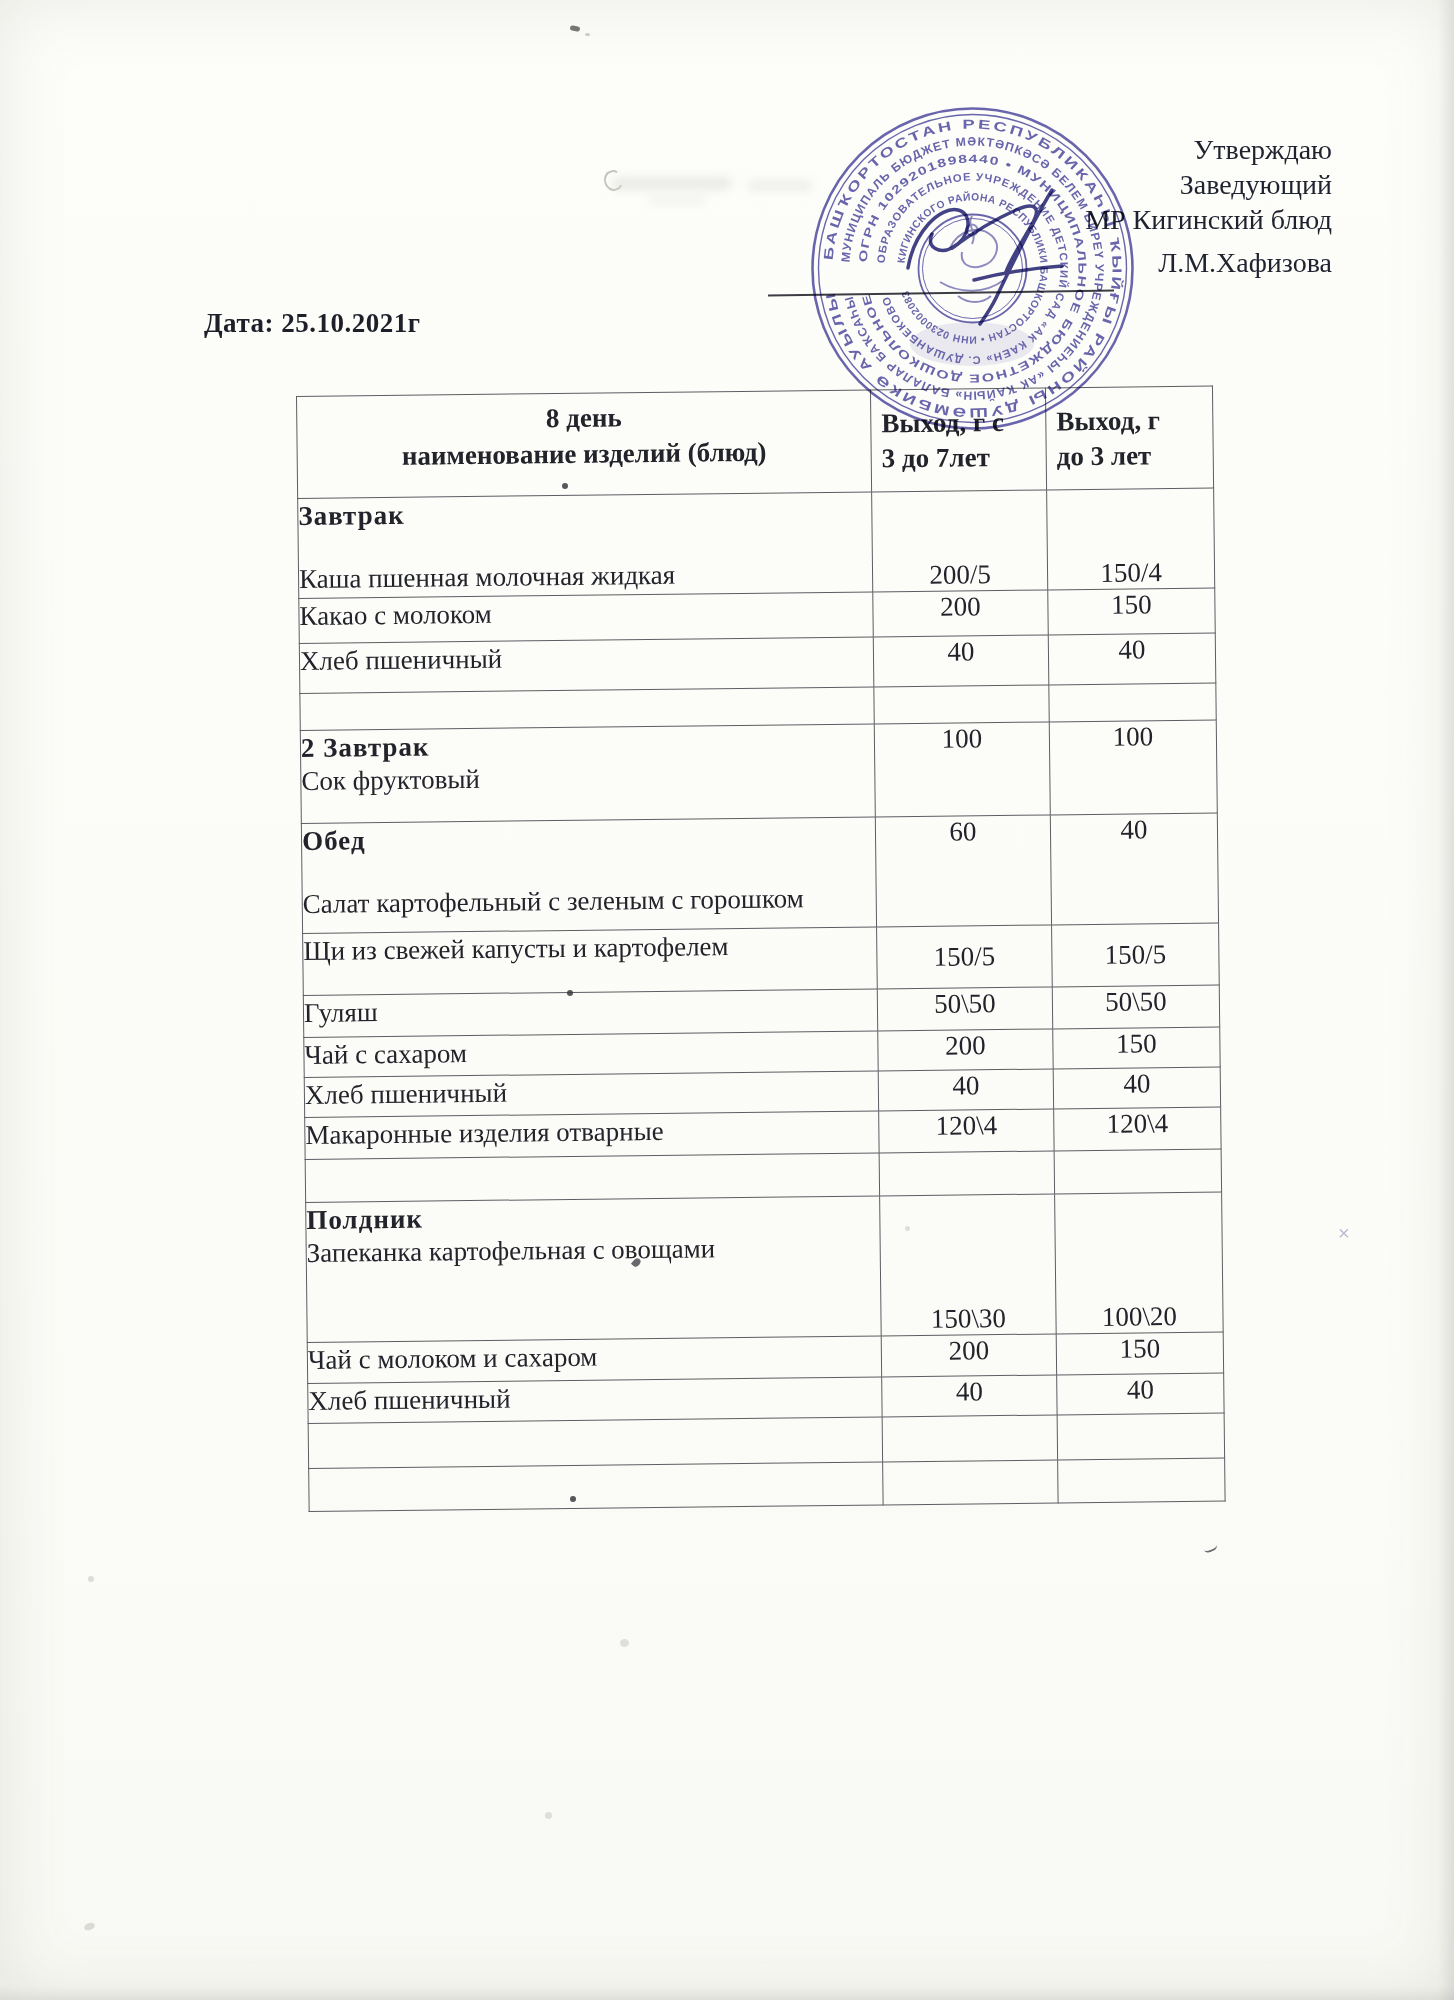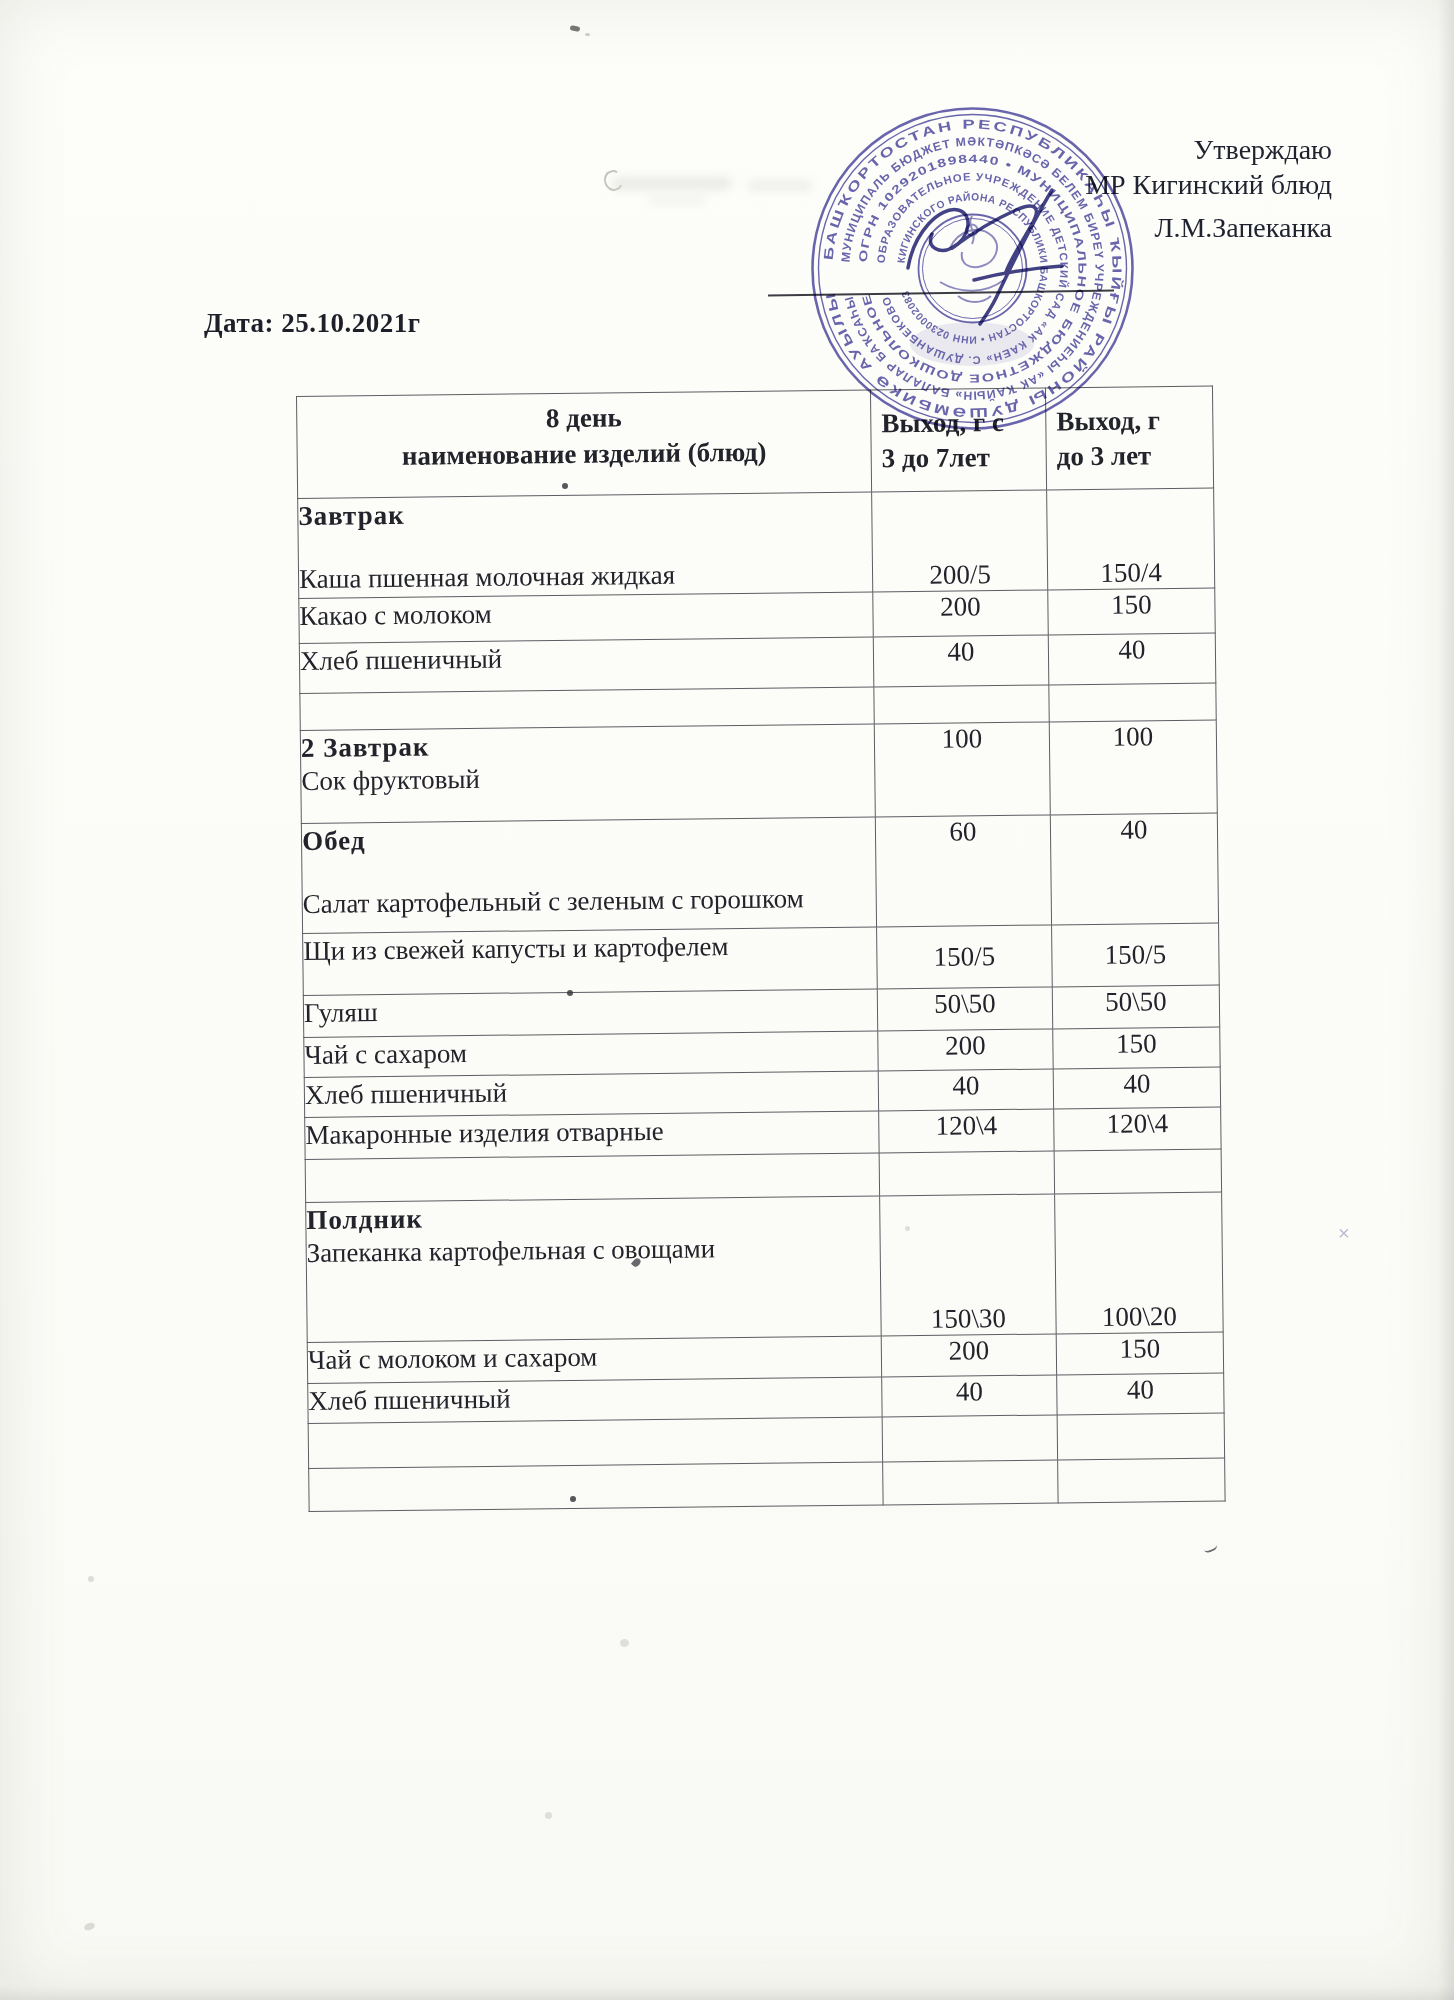--- a/index.html
+++ b/index.html
@@ -84,22 +84,23 @@
 </head>
 <body>
 
 <div class="page">
 
   <div class="edge edge-right"></div>
   <div class="edge edge-bottom"></div>
 
   <div class="approval">
     <div class="line">Утверждаю</div>
+    <div class="line">Заведующий</div>
     <div class="line">МР Кигинский блюд</div>
-    <div class="signer">Л.М.Запеканка</div>
+    <div class="signer">Л.М.Хафизова</div>
   </div>
   <div class="sig-line"></div>
 
   <svg class="stamp" viewBox="0 0 345 345">
     <defs>
       <path id="ring0" d="M 32.5 172.5 a 140 140 0 1 1 280 0 a 140 140 0 1 1 -280 0"></path>
       <path id="ring1" d="M 49.5 172.5 a 123 123 0 1 1 246 0 a 123 123 0 1 1 -246 0"></path>
       <path id="ring2" d="M 66.5 172.5 a 106 106 0 1 1 212 0 a 106 106 0 1 1 -212 0"></path>
       <path id="ring3" d="M 84.5 172.5 a 88 88 0 1 1 176 0 a 88 88 0 1 1 -176 0"></path>
       <path id="ring4" d="M 104.5 172.5 a 68 68 0 1 1 136 0 a 68 68 0 1 1 -136 0"></path>

